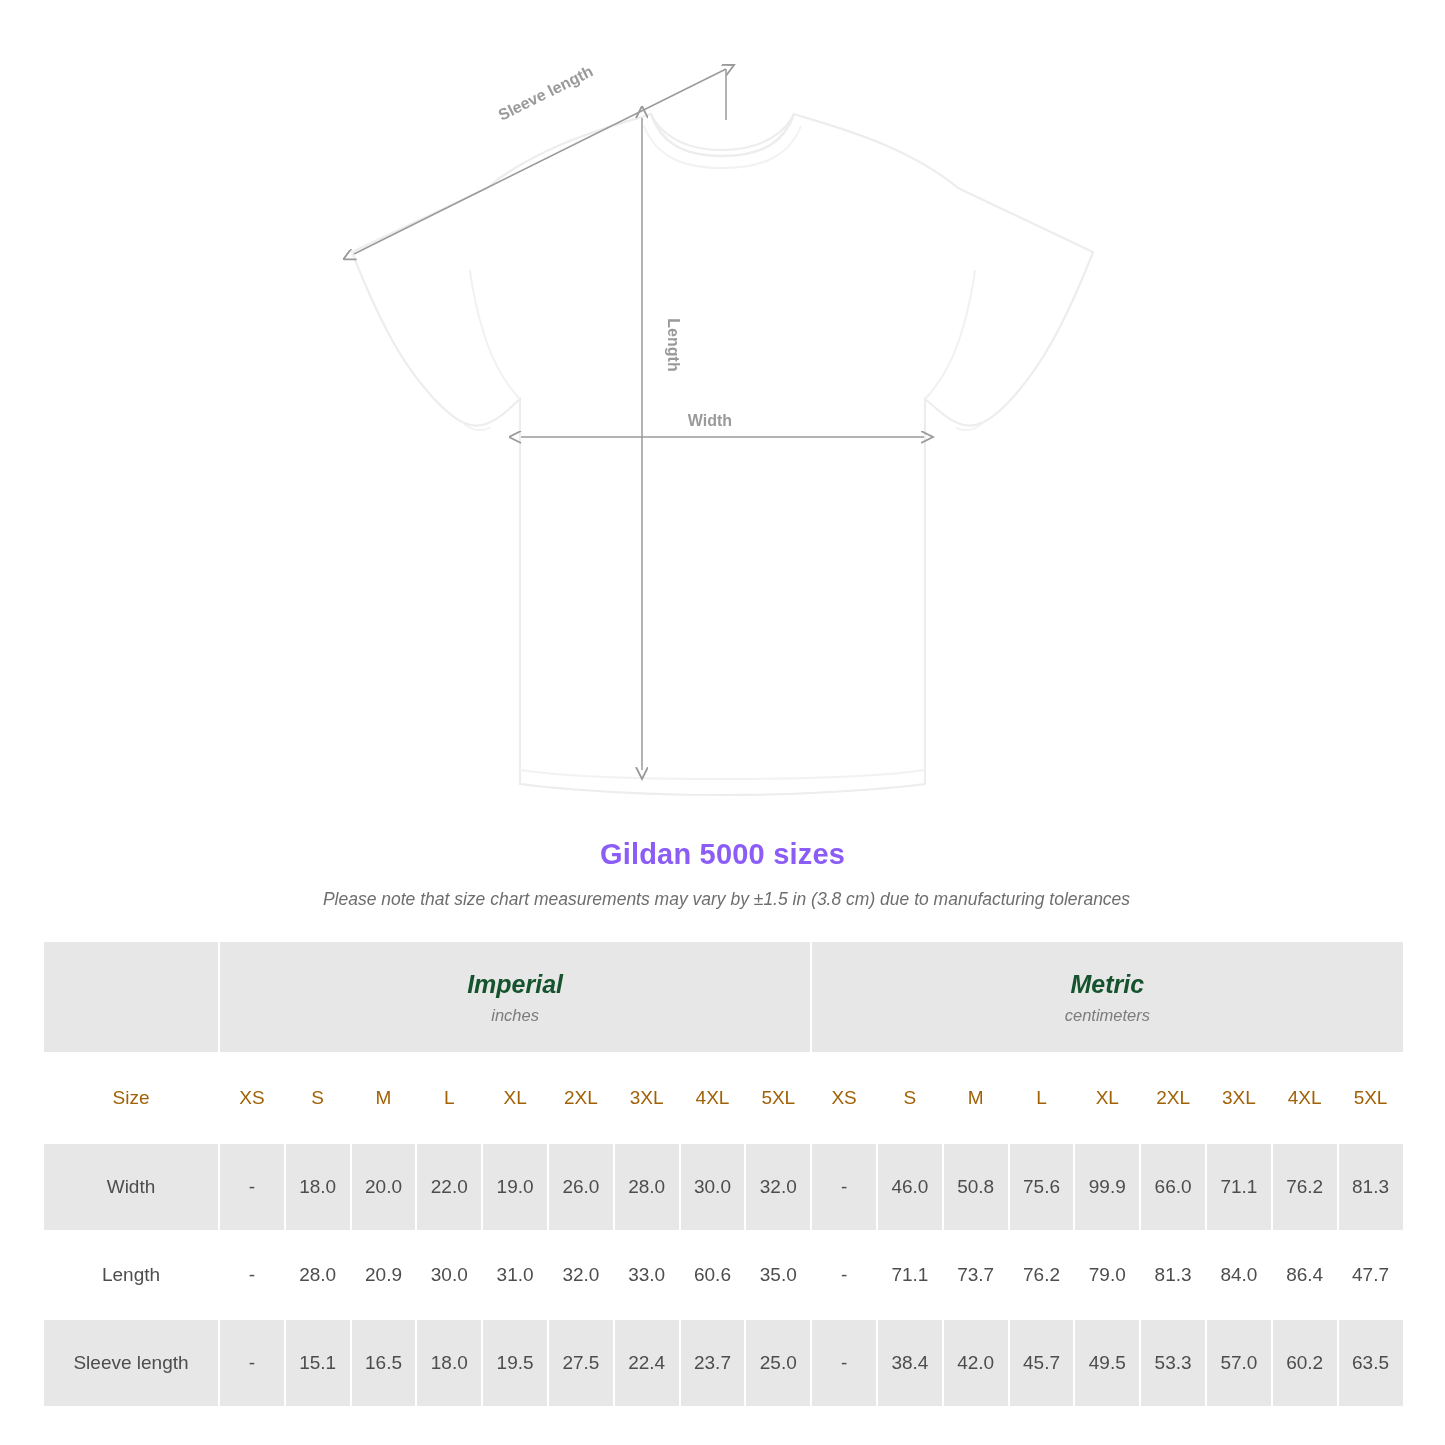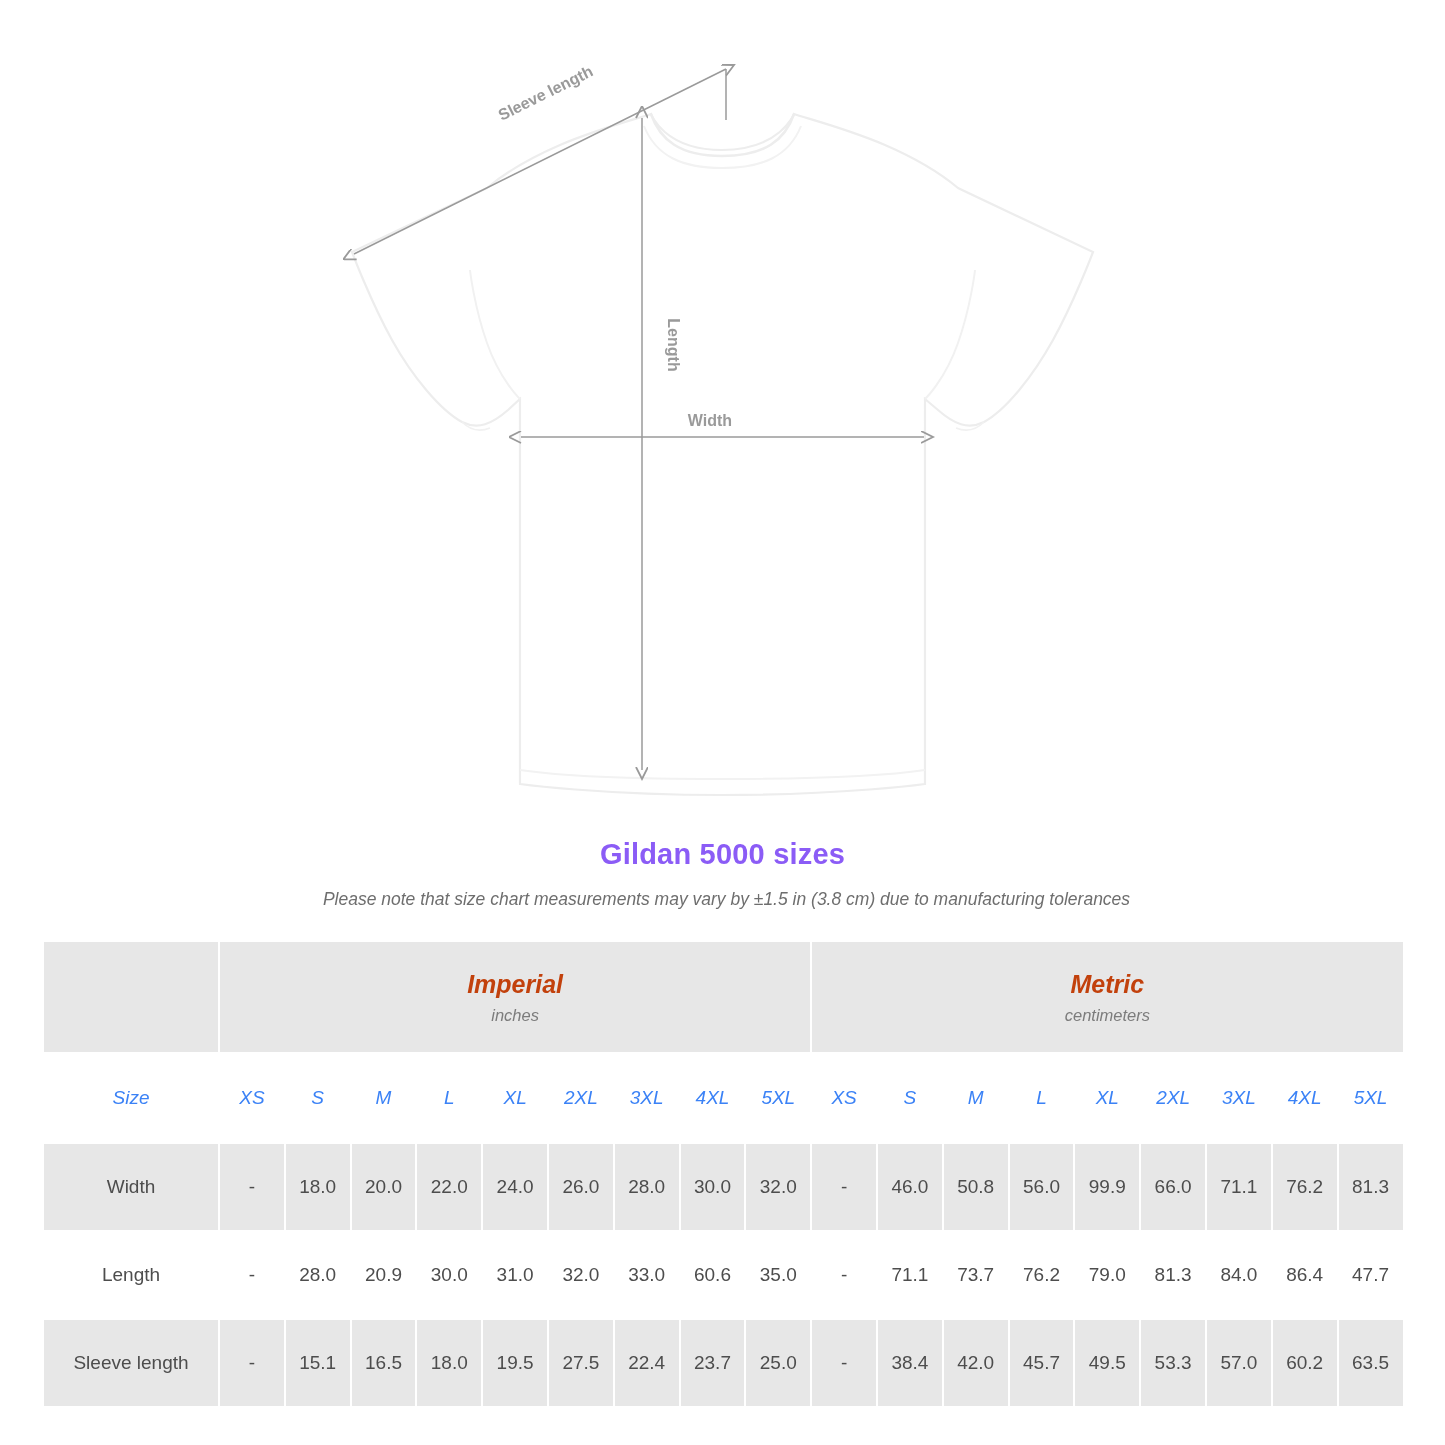--- a/index.html
+++ b/index.html
@@ -67,36 +67,35 @@
   }
   .unit-head td {
     height: 108px;
     background: #e7e7e7;
     vertical-align: middle;
   }
   .unit-title {
     font-size: 25px;
     font-weight: bold;
     font-style: italic;
-    color: #c2410c;
+    color: #14532d;
     line-height: 1.25;
   }
   .unit-sub {
     font-size: 16.5px;
     font-style: italic;
     color: #7c7c7c;
     margin-top: 6px;
   }
   .row-size td {
     height: 86px;
     background: #ffffff;
     font-size: 19px;
-    color: #3b82f6;
-    font-weight: bold;
-    font-style: italic;
+    color: #a16207;
+    font-weight: bold;
   }
   .row-size td.label-cell {
     background: #ffffff;
   }
   .row-data td {
     height: 84px;
     font-size: 19px;
     color: #4d4d4d;
   }
   .row-data.shade td {
@@ -251,29 +250,29 @@
           <td>4XL</td>
           <td>5XL</td>
         </tr>
 
         <tr class="row-data shade">
           <td class="label-cell">Width</td>
           <td>-</td>
           <td>18.0</td>
           <td>20.0</td>
           <td>22.0</td>
-          <td>24.0</td>
+          <td>19.0</td>
           <td>26.0</td>
           <td>28.0</td>
           <td>30.0</td>
           <td>32.0</td>
           <td>-</td>
           <td>46.0</td>
           <td>50.8</td>
-          <td>56.0</td>
+          <td>75.6</td>
           <td>99.9</td>
           <td>66.0</td>
           <td>71.1</td>
           <td>76.2</td>
           <td>81.3</td>
         </tr>
 
         <tr class="row-data plain">
           <td class="label-cell">Length</td>
           <td>-</td>

